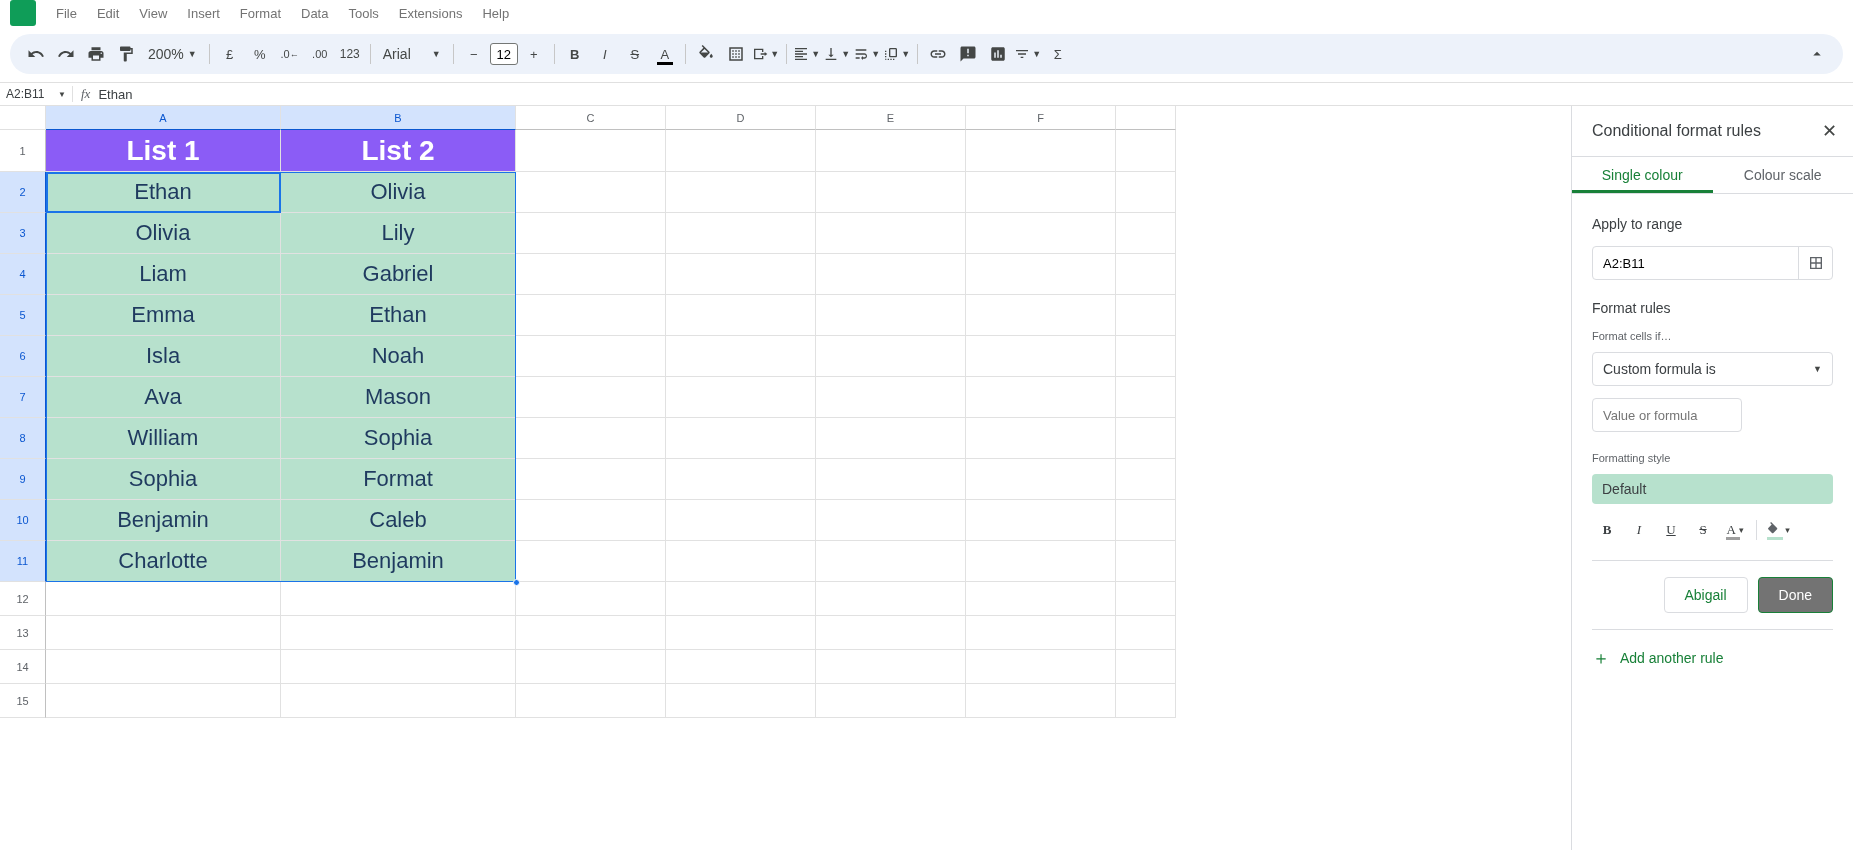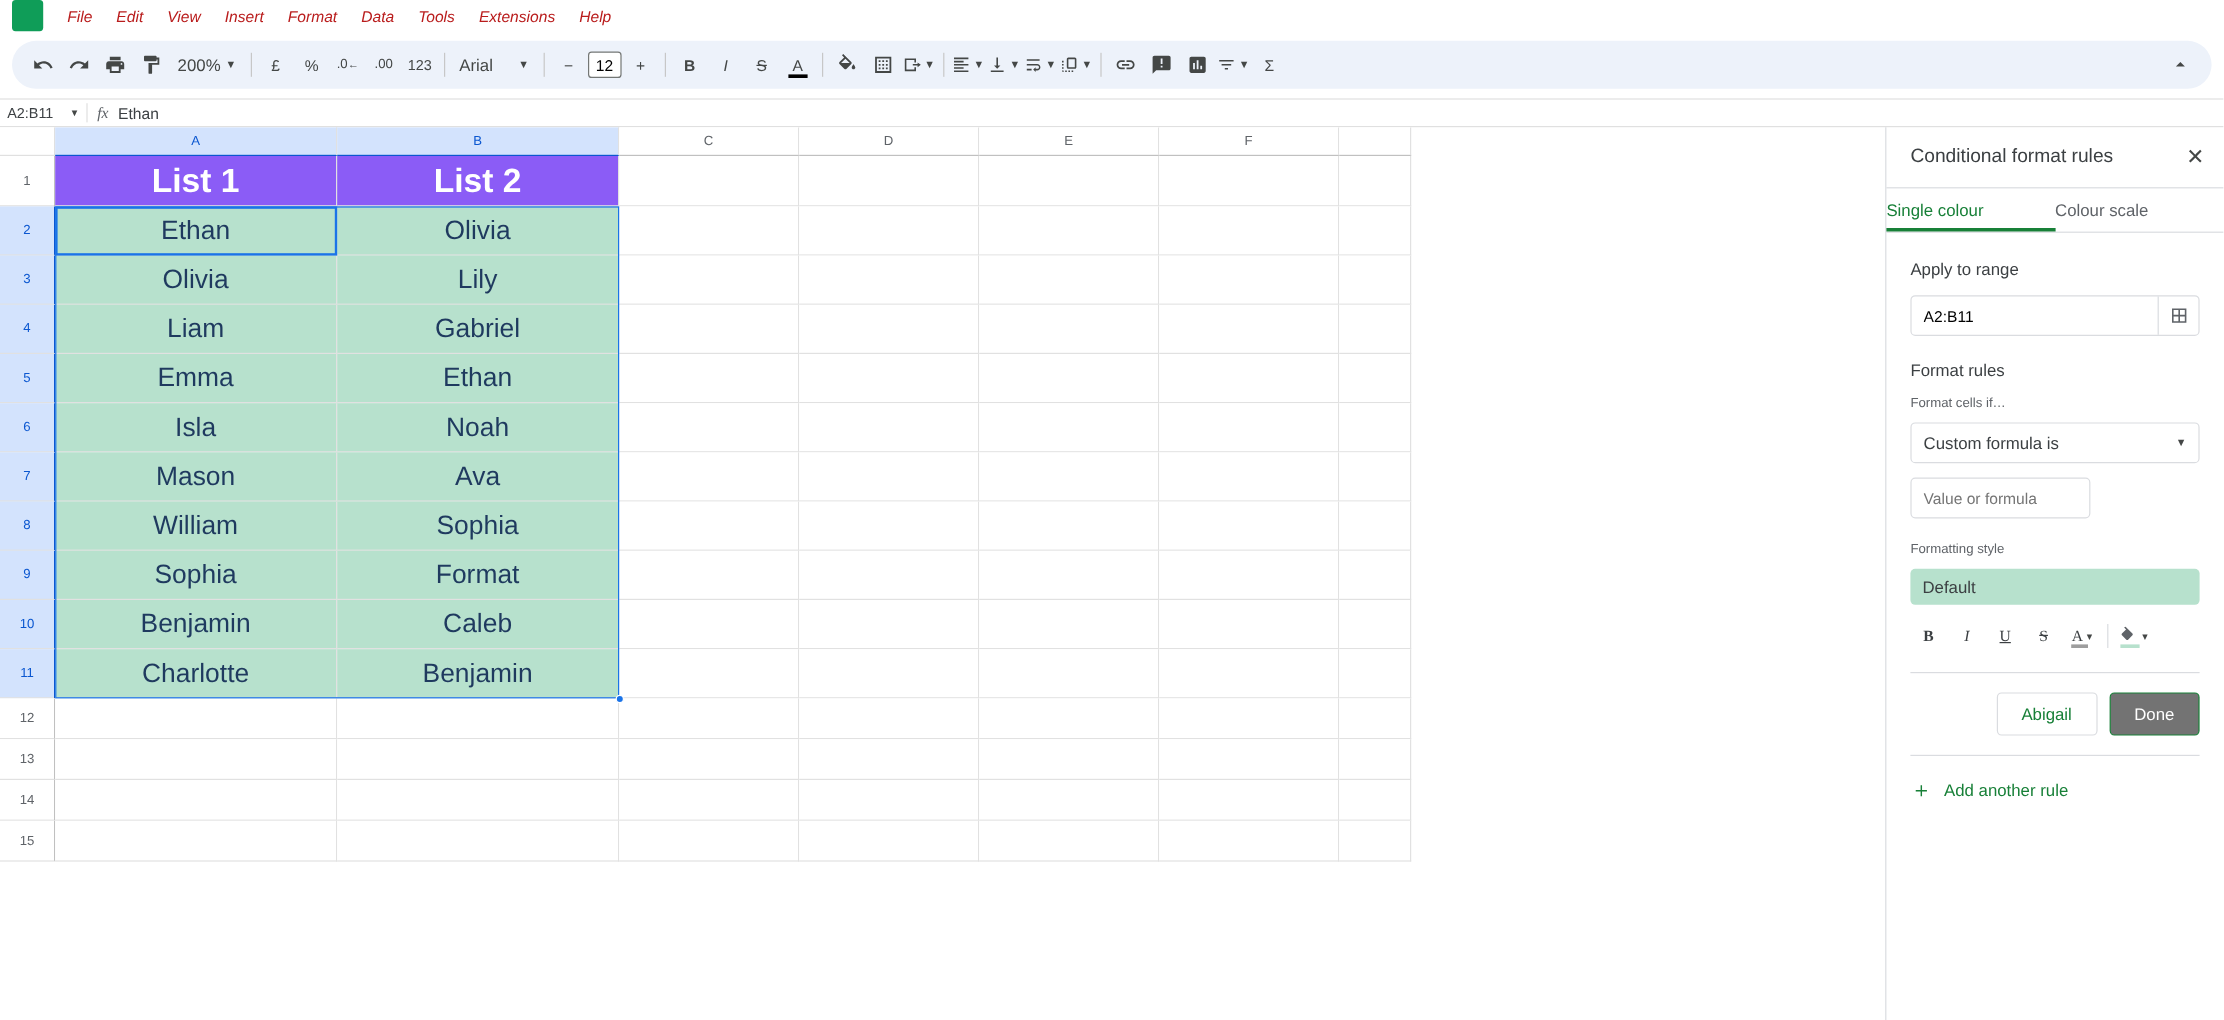--- a/index.html
+++ b/index.html
@@ -2,21 +2,21 @@
 <html><head>
 <meta charset="utf-8">
 <style>
   * { box-sizing: border-box; margin: 0; padding: 0; }
   body { font-family: Arial, sans-serif; font-size: 13px; color: #3c4043; background: #fff; overflow: hidden; }
   .app { display: flex; flex-direction: column; height: 850px; width: 1853px; }
 
   
   .menubar { display: flex; align-items: center; height: 26px; padding-left: 46px; position: relative; }
   .logo { position: absolute; left: 10px; top: 0; width: 26px; height: 26px; background: #0f9d58; border-radius: 3px; }
-  .menu-item { padding: 4px 10px; cursor: pointer; color: #b91c1c; font-style: italic; }
+  .menu-item { padding: 4px 10px; cursor: pointer; color: #737373; }
 
   
   .toolbar-wrap { padding: 8px 10px; }
   .toolbar { display: flex; align-items: center; height: 40px; background: #edf2fa; border-radius: 24px; padding: 0 12px; gap: 2px; }
   .tb-btn { width: 28px; height: 28px; display: flex; align-items: center; justify-content: center; cursor: pointer; border-radius: 4px; color: #444746; }
   .tb-sep { width: 1px; height: 20px; background: #c7c7c7; margin: 0 4px; }
   .tb-text { padding: 0 6px; font-size: 14px; color: #444746; cursor: pointer; display:flex; align-items:center; gap:4px;}
   .font-size-box { width: 28px; height: 22px; border: 1px solid #747775; text-align: center; font-size: 13px; border-radius: 3px; background:#fff;}
   .tb-underline-a { position: relative; }
   .tb-underline-a::after { content:''; position:absolute; bottom:3px; left:6px; right:6px; height:3px; background:#000;}
@@ -56,21 +56,21 @@
   .row-e { height: 34px; }
   .selection-border { position:absolute; border: 1px solid #1a73e8; pointer-events:none;}
   .active-cell { position:absolute; border: 2px solid #1a73e8; pointer-events:none; }
   .sel-handle { position:absolute; width:7px; height:7px; background:#1a73e8; border:1px solid #fff; border-radius:50%;}
 
   
   .sb-header { display: flex; align-items: center; justify-content: space-between; padding: 14px 16px 14px 20px; }
   .sb-title { font-size: 16px; color: #3c4043; }
   .sb-close { cursor: pointer; font-size: 18px; color:#444746;}
   .sb-tabs { display: flex; border-bottom: 1px solid #dadce0; border-top: 1px solid #dadce0;}
-  .sb-tab { flex: 1; text-align: left; padding: 10px 0; font-size: 14px; color: #5f6368; cursor: pointer; }
+  .sb-tab { flex: 1; text-align: center; padding: 10px 0; font-size: 14px; color: #5f6368; cursor: pointer; }
   .sb-tab.active { color: #188038; font-weight: 500; box-shadow: inset 0 -3px 0 #188038; }
   .sb-body { padding: 16px 20px; flex:1; overflow:auto;}
   .sb-label { font-size: 11px; color: #5f6368; margin-bottom: 10px; text-transform: none;}
   .sb-section-title { font-size: 14px; color:#3c4043; margin: 6px 0 14px;}
   .range-box { display: flex; align-items: center; border: 1px solid #dadce0; border-radius: 4px; height: 34px; margin-bottom: 20px; }
   .range-box input { flex: 1; border: none; padding: 0 10px; font-size: 13px; outline: none; background:transparent;}
   .range-grid-icon { width: 34px; display:flex; align-items:center; justify-content:center; border-left: 1px solid #dadce0; height:100%; cursor:pointer;}
   .select-box { border: 1px solid #dadce0; border-radius: 4px; height: 34px; display: flex; align-items: center; justify-content: space-between; padding: 0 10px; margin-bottom: 12px; cursor:pointer; font-size:14px; color:#3c4043;}
   .formula-input { border: 1px solid #dadce0; border-radius: 4px; height: 34px; width: 150px; padding: 0 10px; font-size: 13px; color:#80868b; margin-bottom: 20px;}
   .default-chip { background: #b7e1cd; height: 30px; border-radius: 4px; display: flex; align-items: center; padding: 0 10px; font-size: 14px; color: #3c4043; margin-bottom: 8px;}
@@ -310,22 +310,22 @@
     <div class="cell cf col-b row-d">Isla</div>
     <div class="cell cf col-a row-d">Noah</div>
     <div class="cell col-c row-d"></div>
     <div class="cell col-d row-d"></div>
     <div class="cell col-e row-d"></div>
     <div class="cell col-f row-d"></div>
     <div class="cell col-g row-d"></div>
             </div>
             <div class="row data-row row-d">
     <div class="row-h sel row-d">7</div>
+    <div class="cell cf col-a row-d">Ava</div>
     <div class="cell cf col-b row-d">Mason</div>
-    <div class="cell cf col-a row-d">Ava</div>
     <div class="cell col-c row-d"></div>
     <div class="cell col-d row-d"></div>
     <div class="cell col-e row-d"></div>
     <div class="cell col-f row-d"></div>
     <div class="cell col-g row-d"></div>
             </div>
             <div class="row data-row row-d">
     <div class="row-h sel row-d">8</div>
     <div class="cell cf col-a row-d">William</div>
     <div class="cell cf col-b row-d">Sophia</div>

